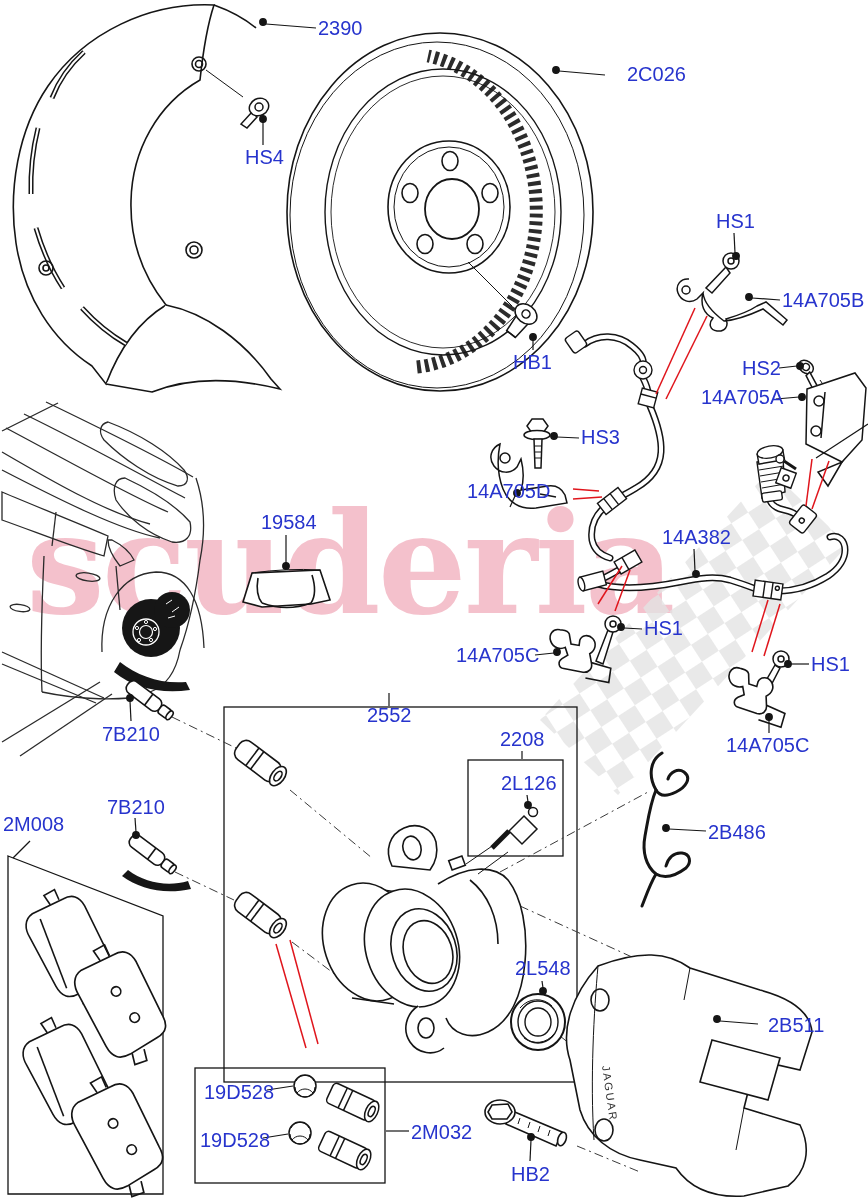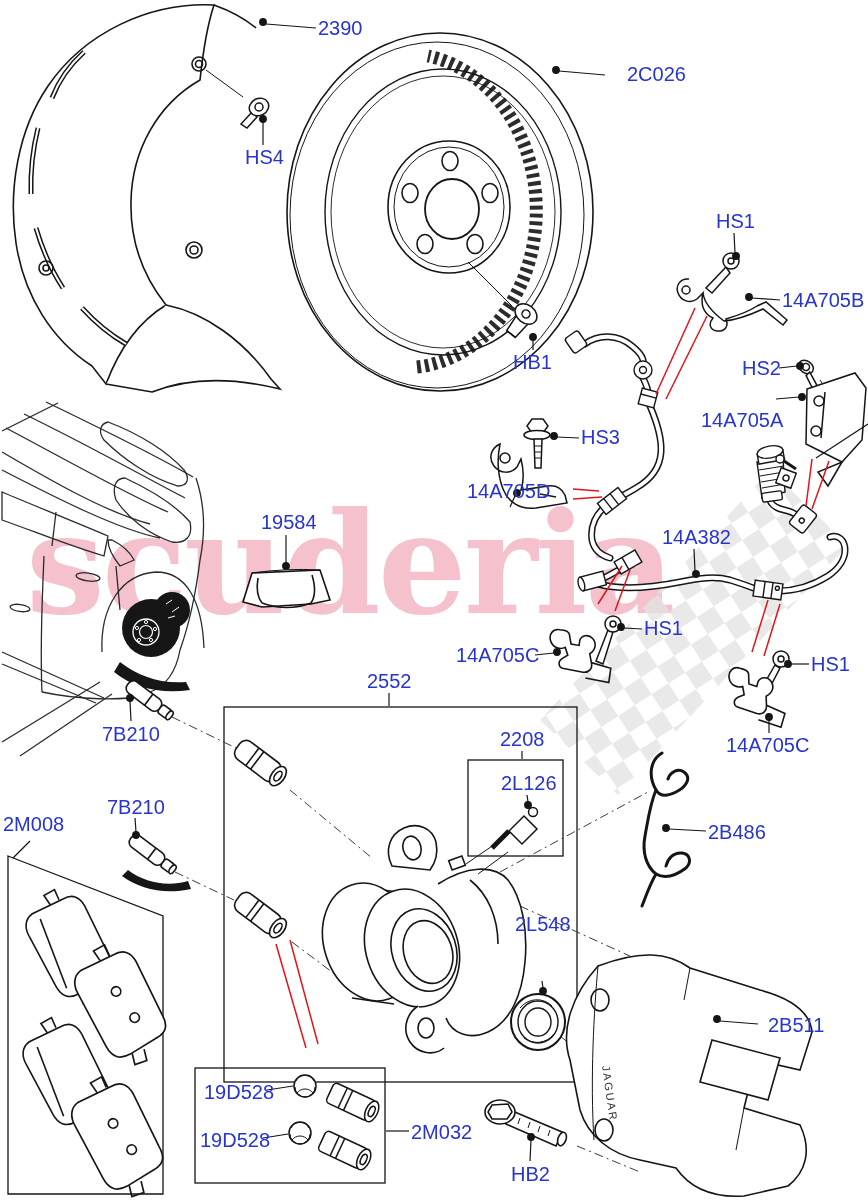--- a/index.html
+++ b/index.html
@@ -481,36 +481,36 @@
     </g>
   </svg>
 
   <div class="lbl" style="left:318px; top:17px;">2390</div>
   <div class="lbl" style="left:607px; top:63px;margin-left:20px;">2C026</div>
   <div class="lbl" style="left:245px; top:146px;text-align:right;">HS4</div>
   <div class="lbl" style="left:513px; top:351px;">HB1</div>
   <div class="lbl" style="left:716px; top:210px;">HS1</div>
   <div class="lbl" style="left:782px; top:289px;">14A705B</div>
   <div class="lbl" style="left:742px; top:357px;">HS2</div>
-  <div class="lbl" style="left:701px; top:409px;">14A705A</div>
+  <div class="lbl" style="left:701px; top:386px;">14A705A</div>
   <div class="lbl" style="left:581px; top:426px;">HS3</div>
   <div class="lbl" style="left:467px; top:480px;">14A705D</div>
   <div class="lbl" style="left:662px; top:526px;">14A382</div>
   <div class="lbl" style="left:644px; top:617px;">HS1</div>
   <div class="lbl" style="left:456px; top:644px;">14A705C</div>
   <div class="lbl" style="left:811px; top:653px;">HS1</div>
   <div class="lbl" style="left:726px; top:734px;">14A705C</div>
   <div class="lbl" style="left:261px; top:511px;">19584</div>
-  <div class="lbl" style="left:367px; top:670px;">2552</div>
+  <div class="lbl" style="left:367px; top:704px;">2552</div>
   <div class="lbl" style="left:500px; top:728px;">2208</div>
   <div class="lbl" style="left:501px; top:772px;">2L126</div>
   <div class="lbl" style="left:102px; top:723px;">7B210</div>
   <div class="lbl" style="left:107px; top:796px;">7B210</div>
   <div class="lbl" style="left:3px;   top:813px;">2M008</div>
   <div class="lbl" style="left:708px; top:821px;">2B486</div>
-  <div class="lbl" style="left:515px; top:913px;">2L548</div>
+  <div class="lbl" style="left:515px; top:957px;">2L548</div>
   <div class="lbl" style="left:768px; top:1014px;">2B511</div>
   <div class="lbl" style="left:511px; top:1163px;">HB2</div>
   <div class="lbl" style="left:204px; top:1081px;">19D528</div>
   <div class="lbl" style="left:200px; top:1129px;">19D528</div>
   <div class="lbl" style="left:411px; top:1121px;">2M032</div>
 
 </div>
 
 </body></html>

